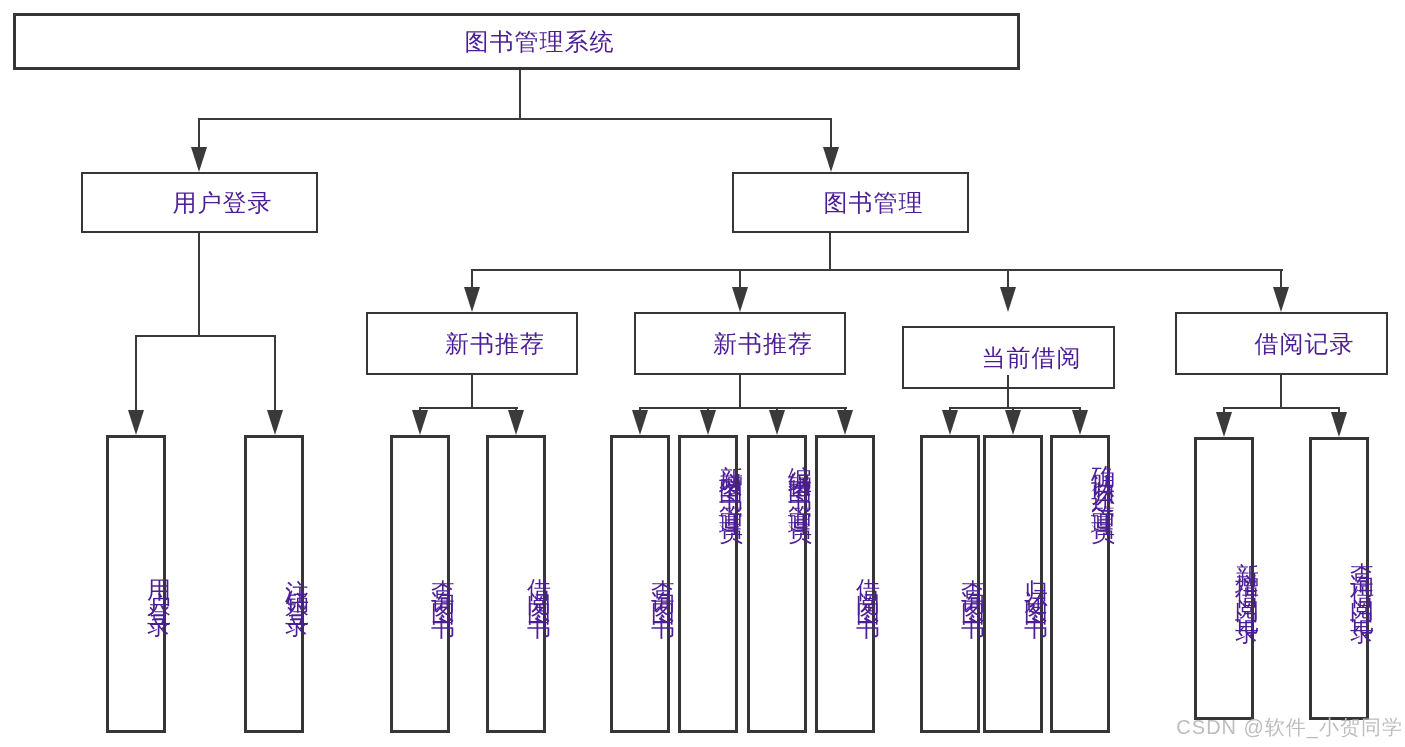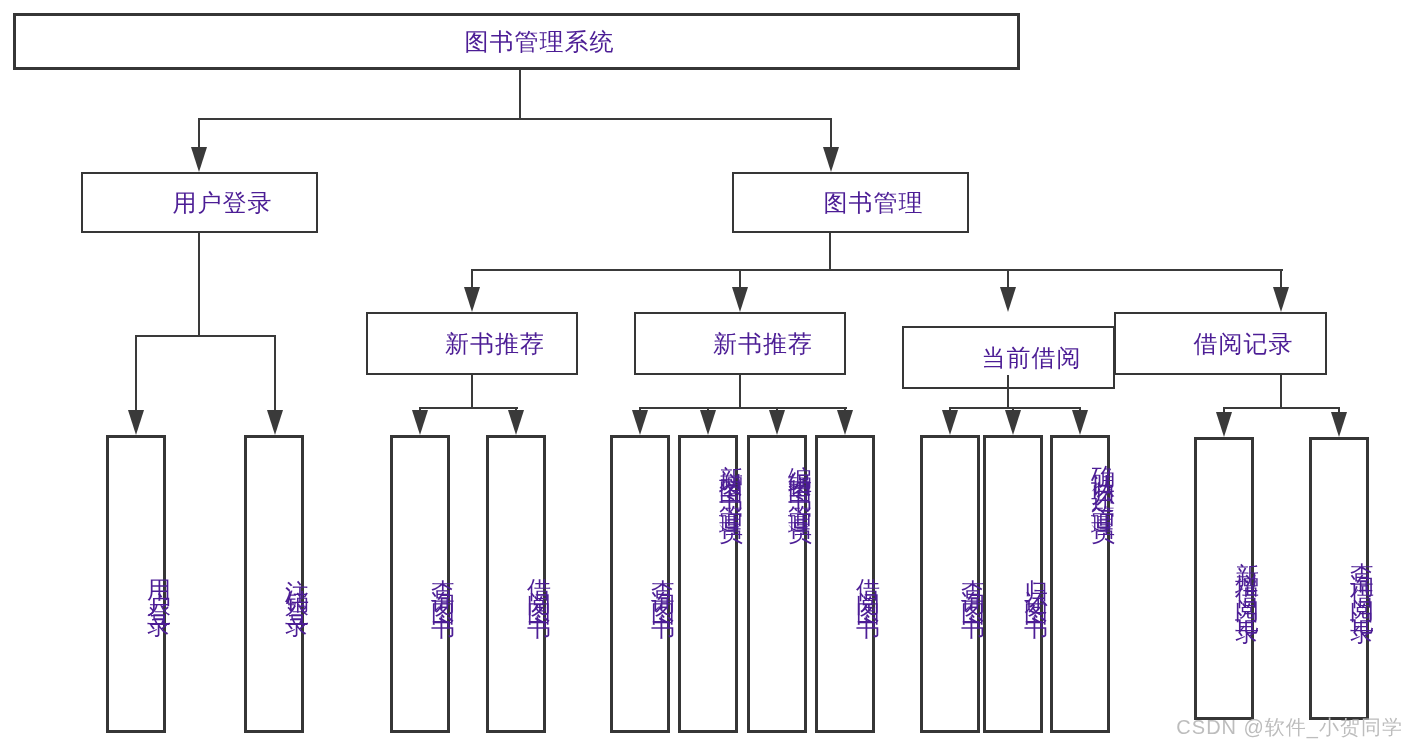--- a/index.html
+++ b/index.html
@@ -98,21 +98,21 @@
 
   <div class="box" style="left:366px;top:312px;width:212px;height:63px;">
     <span>新书推荐</span>
   </div>
   <div class="box" style="left:634px;top:312px;width:212px;height:63px;">
     <span>新书推荐</span>
   </div>
   <div class="box" style="left:902px;top:312px;width:213px;height:63px;margin-top:14px;">
     <span>当前借阅</span>
   </div>
-  <div class="box" style="left:1114px;top:312px;width:213px;height:63px;">
+  <div class="box" style="left:1175px;top:312px;width:213px;height:63px;">
     <span>借阅记录</span>
   </div>
 
   <div class="vline" style="left:471px;top:375px;height:34px;"></div>
   <div class="hline" style="left:419px;top:407px;width:99px;"></div>
   <div class="vline" style="left:419px;top:407px;height:6px;"></div>
   <div class="arrow" style="left:412px;top:410px;"></div>
   <div class="vline" style="left:515px;top:407px;height:6px;"></div>
   <div class="arrow" style="left:508px;top:410px;"></div>
 

